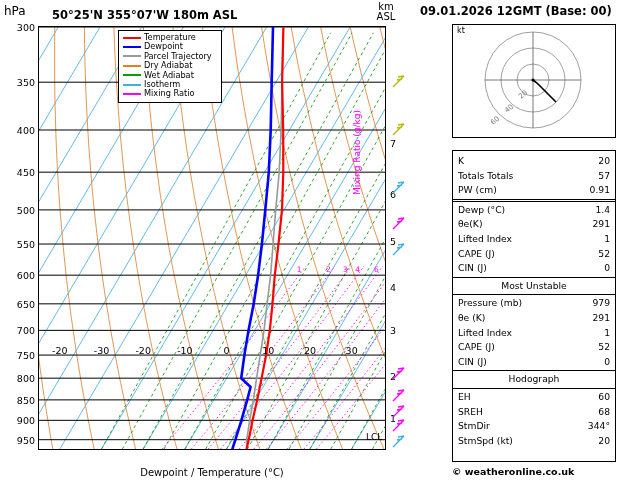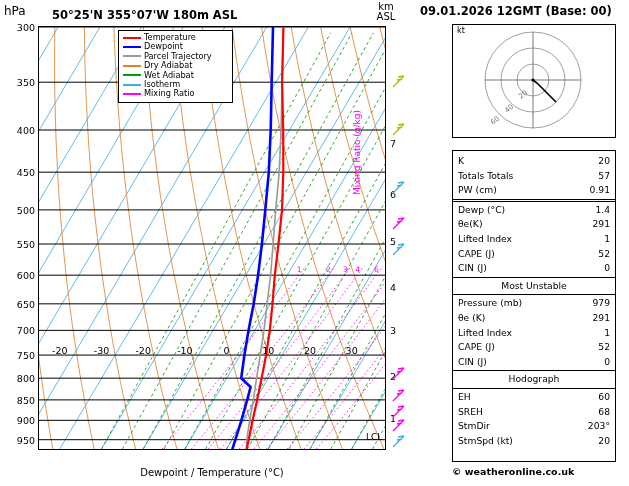--- a/index.html
+++ b/index.html
@@ -11,21 +11,21 @@
   .hpa-label{left:4px;top:4px;font-size:12px;color:#000;}
   .km-label{left:372px;top:2px;font-size:10px;color:#000;line-height:10px;text-align:center;width:28px;}
   .title-left{left:52px;top:8px;font-size:11.5px;font-weight:bold;color:#000;letter-spacing:0px;text-align:right;}
   .plot{left:38px;top:26px;width:348px;height:424px;border:1px solid #000;box-sizing:border-box;overflow:hidden;background:#fff;}
   .ylab{position:absolute;right:100%;margin-right:3px;font-size:9.5px;color:#000;transform:translateY(-50%);white-space:nowrap;}
   .xlab{position:absolute;top:100%;margin-top:3px;font-size:9.5px;color:#000;transform:translateX(-50%);white-space:nowrap;}
   .kmlab{position:absolute;left:100%;margin-left:4px;font-size:9.5px;color:#000;transform:translateY(-50%);white-space:nowrap;}
   .axis-title{left:38px;top:467px;width:348px;text-align:center;font-size:10px;color:#000;}
   .mixlabel{left:352px;top:195px;font-size:9px;color:#f0f;transform:rotate(-90deg);transform-origin:left top;white-space:nowrap;}
   
-  .legend{left:118px;top:30px;background:#fff;border:1px solid #000;padding:2px 20px 3px 4px;font-size:8.2px;line-height:9.4px;color:#000;}
+  .legend{left:118px;top:30px;background:#fff;border:1px solid #000;padding:2px 9px 3px 4px;font-size:8.2px;line-height:9.4px;color:#000;}
   .legend div{white-space:nowrap;}
   .lgl{display:inline-block;width:18px;height:2px;vertical-align:middle;margin-right:3px;}
   
   .rtitle{left:420px;top:4px;font-size:11.5px;font-weight:bold;color:#000;}
   .hodo{left:452px;top:24px;width:162px;height:112px;border:1px solid #000;background:#fff;}
   .hodo-kt{left:457px;top:26px;font-size:8px;color:#000;}
   .tablebox{left:452px;top:150px;width:162px;height:310px;border:1px solid #000;background:#fff;font-size:9.2px;color:#000;}
   .trow{display:flex;justify-content:space-between;padding:0 5px;height:14.6px;line-height:14.6px;}
   .trow .k{white-space:nowrap;}
   .trow .v{white-space:nowrap;}
@@ -309,21 +309,21 @@
     <div class="trow">
         <span class="k">EH</span>
         <span class="v">60</span>
       </div>
     <div class="trow">
         <span class="k">SREH</span>
         <span class="v">68</span>
       </div>
     <div class="trow">
         <span class="k">StmDir</span>
-        <span class="v">203°</span>
+        <span class="v">344°</span>
       </div>
     <div class="trow">
         <span class="k">StmSpd (kt)</span>
         <span class="v">20</span>
       </div>
   </div>
 
   <div class="abs credit">© weatheronline.co.uk</div>
 </div>
 

